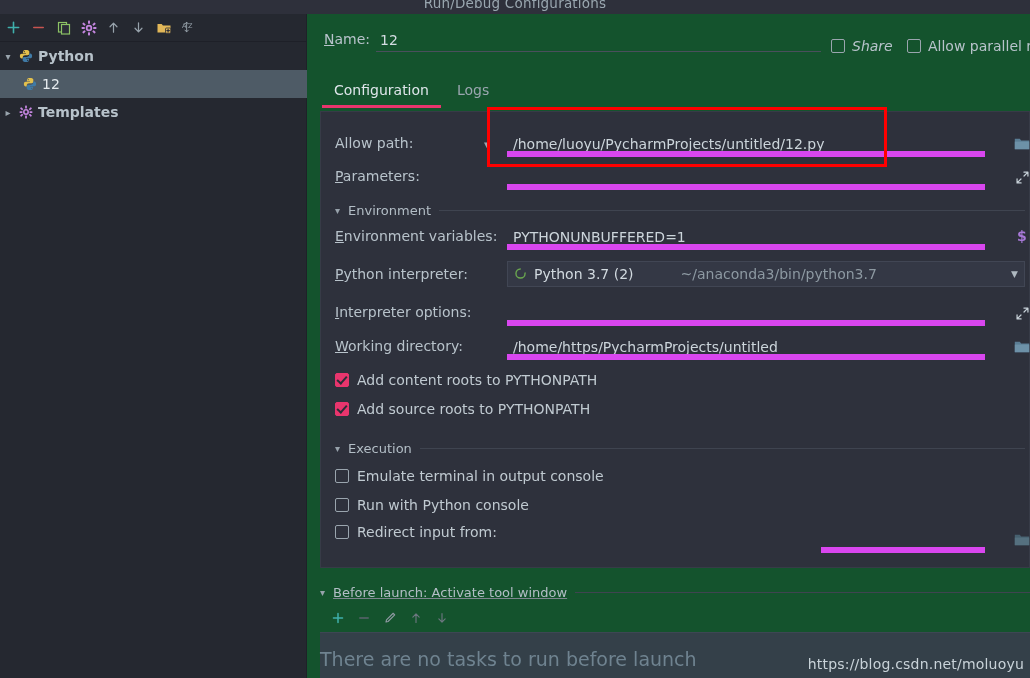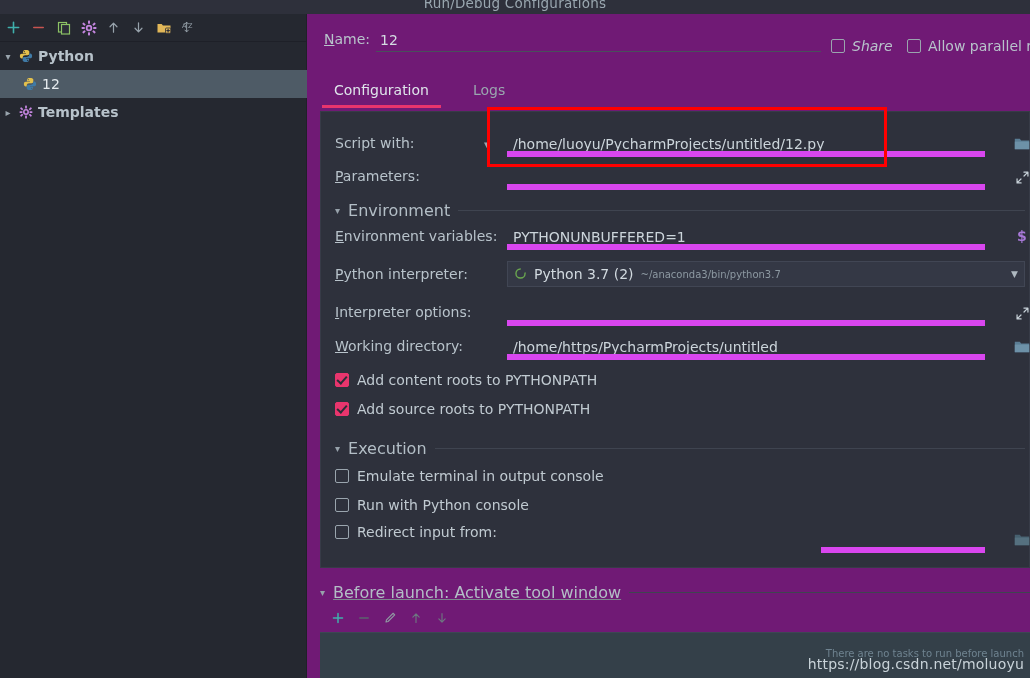--- a/index.html
+++ b/index.html
@@ -47,21 +47,21 @@
   .tree-row.selected { background: #4e5b66; color: #e4eaee; }
   .tw { width: 16px; display: flex; justify-content: center; align-items: center;
         color: #99a4ad; font-size: 10px; }
   .tree-ico { width: 20px; display: flex; justify-content: center; align-items: center; }
   .tree-label { padding-left: 2px; }
   .indent-1 { padding-left: 20px; }
 
   
   .right-panel {
     position: absolute; left: 307px; top: 14px; width: 723px; height: 664px;
-    background: #701a75;
+    background: #14532d;
   }
 
   .name-row {
     position: absolute; left: 0px; top: 12px; width: 723px; height: 30px;
   }
   .name-label {
     position: absolute; left: 17px; top: 5px; font-size: 14px; color: #b8c3cb;
   }
   .name-label .u { text-decoration: underline; }
   .name-input {
@@ -78,21 +78,21 @@
   }
   .cb-box.checked { background: #e8356d; border-color: #e8356d; position: relative; }
   .cb-box.checked::after {
     content: ""; position: absolute; left: 3px; top: 0px; width: 4px; height: 8px;
     border: solid #2b2d37; border-width: 0 2px 2px 0; transform: rotate(42deg);
   }
   .share-cb { left: 524px; top: 24px; font-style: italic; }
   .parallel-cb { left: 600px; top: 24px; white-space: nowrap; }
 
   
-  .tabs { position: absolute; left: 13px; top: 60px; display: flex; gap: 16px; }
+  .tabs { position: absolute; left: 13px; top: 60px; display: flex; gap: 0px; }
   .tab {
     padding: 8px 14px 10px 14px; font-size: 14px; color: #9aa6af; cursor: pointer;
     position: relative;
   }
   .tab.active { color: #dfe6eb; }
   .tab.active::after {
     content: ""; position: absolute; left: 2px; right: 2px; bottom: 0; height: 3px;
     background: #e8356d;
   }
 
@@ -122,50 +122,50 @@
   }
 
   .chevron-small {
     position: absolute; font-size: 11px; color: #9aa5ae; cursor: pointer;
   }
 
   
   .sect { position: absolute; left: 14px; width: 690px; height: 20px;
           display: flex; align-items: center; gap: 8px; }
   .sect-tw { font-size: 10px; color: #97a2ab; cursor: pointer; }
-  .sect-title { font-size: 16px; color: #b3bec6; white-space: nowrap; }
+  .sect-title { font-size: 13px; color: #b3bec6; white-space: nowrap; }
   .sect-line { flex: 1; height: 1px; background: #3f4450; }
 
   .cb-row { position: absolute; left: 14px; display: flex; align-items: center;
             gap: 8px; font-size: 14px; color: #c0cad1; cursor: pointer; }
 
   
   .combo {
     position: absolute; height: 26px; background: #343845;
     border: 1px solid #414654; display: flex; align-items: center;
     padding: 0 6px; gap: 7px; cursor: pointer;
   }
   .combo .ip-name { font-size: 14px; color: #d2dae0; white-space: nowrap; }
-  .combo .ip-path { font-size: 10px; color: #8d99a2; white-space: nowrap; }
+  .combo .ip-path { font-size: 14px; color: #8d99a2; white-space: nowrap; margin-left: 40px; }
   .combo .caret { margin-left: auto; font-size: 9px; color: #aeb8c0; }
 
   
   .bl-head { position: absolute; left: 13px; top: 568px; width: 710px; height: 20px;
              display: flex; align-items: center; gap: 8px; }
   .bl-head .sect-title { text-decoration: underline; text-decoration-color:#7d868f;}
   .bl-toolbar { position: absolute; left: 18px; top: 592px; display: flex; gap: 0px; }
   .bl-btn { width: 26px; height: 24px; display: flex; align-items: center;
             justify-content: center; cursor: pointer; }
   .bl-area {
     position: absolute; left: 13px; top: 618px; width: 710px; height: 60px;
     background: #344049; border-top: 1px solid #3d4753;
   }
   .bl-empty {
-    position: absolute; left: 0; top: 15px; width: 704px; text-align: right;
-    font-size: 10px; color: #6f8390;
+    position: absolute; left: 0; top: 15px; width: 704px; text-align: left;
+    font-size: 19px; color: #6f8390;
   }
   .watermark {
     position: absolute; right: 6px; bottom: 6px; font-size: 14px;
     color: #c9d3d9; letter-spacing: .2px;
   }
 
   
   .annot {
     position: absolute; left: 487px; top: 107px; width: 400px; height: 60px;
     border: 3px solid #ff0000; pointer-events: none; z-index: 50;
@@ -310,21 +310,21 @@
         <span>Configuration</span>
       </div>
       <div class="tab">
         <span>Logs</span>
       </div>
     </div>
 
     <div class="card">
 
       <div class="row" style="top:17px;">
-        <span class="lbl">Script with:</span>
+        <span class="lbl">Allow path:</span>
         <span class="chevron-small" style="left:163px; top:9px;">▾</span>
         <div class="fld fld-ro" style="left:186px; top:2px; width:478px;">/home/luoyu/PycharmProjects/untitled/12.py</div>
         <div class="icon-btn" style="left:690px; top:4px;">
           <svg width="16" height="14" viewBox="0 0 16 14">
               <path d="M.8 1.8h5l1.3 1.6h8.1v8.8H.8z" fill="#5a7d94"></path>
               <path d="M.8 4.6h14.4v7.6H.8z" fill="#6d91a8"></path>
             </svg>
         </div>
       </div>
 

